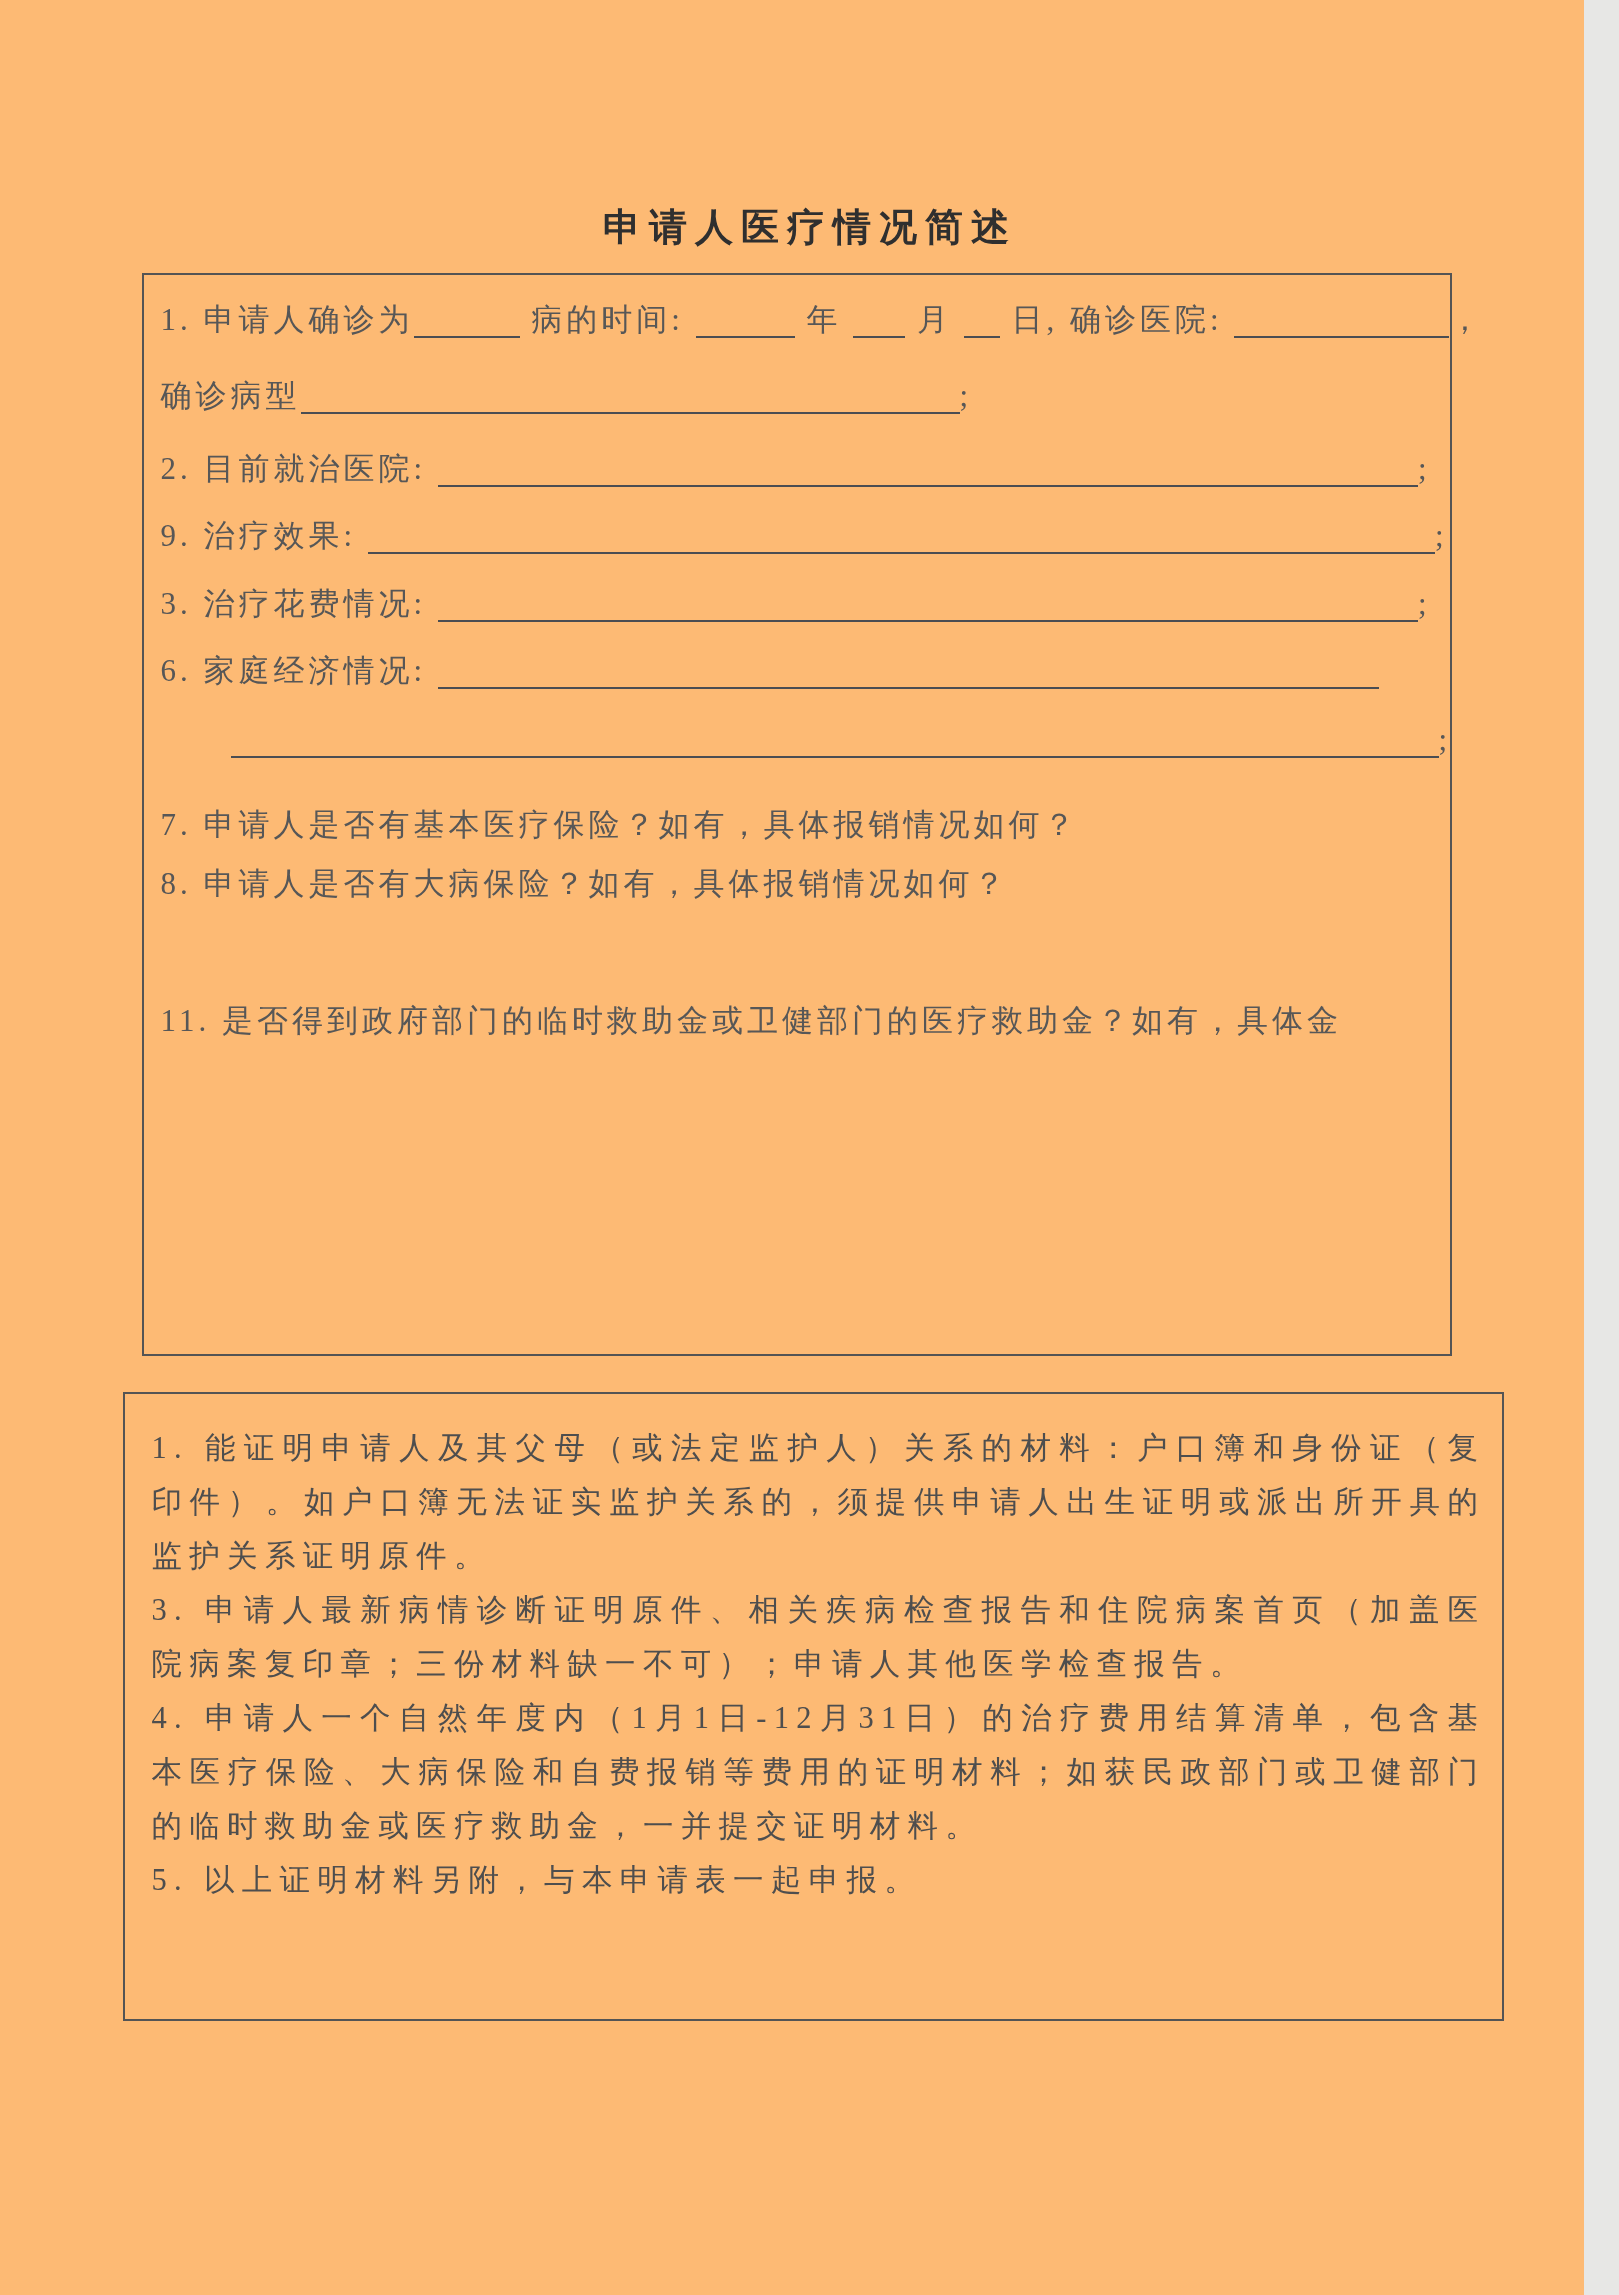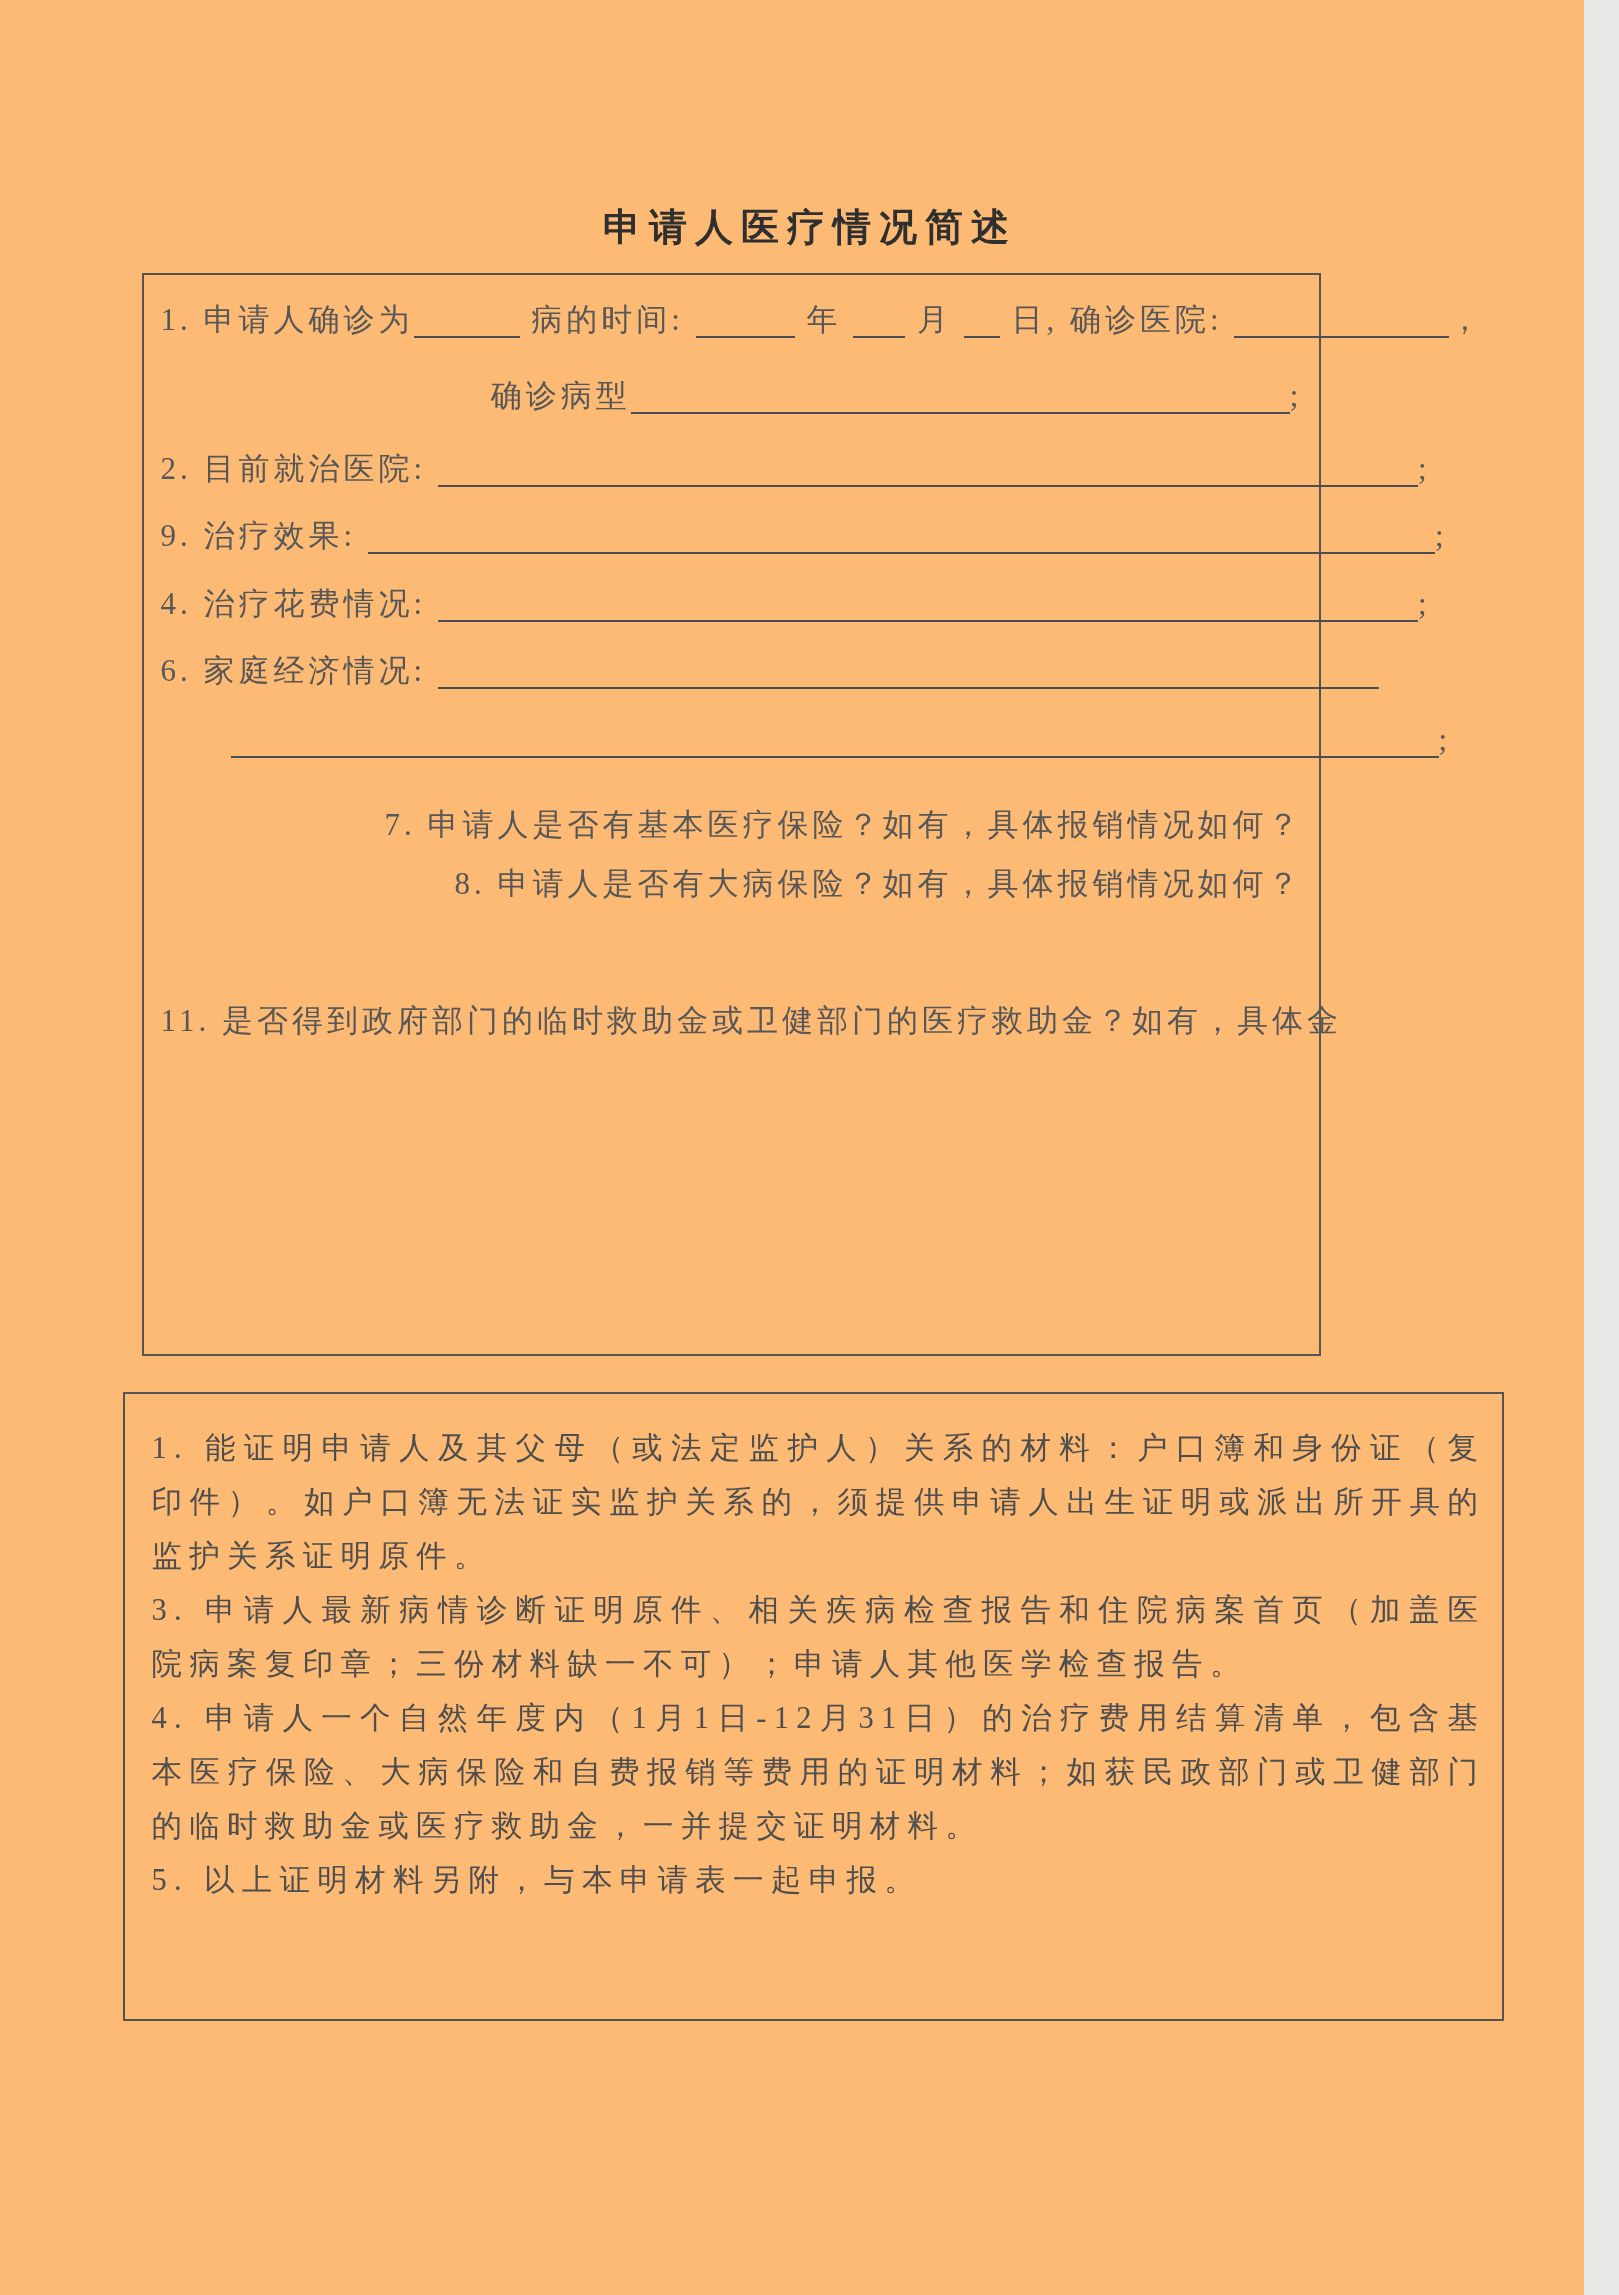--- a/index.html
+++ b/index.html
@@ -30,24 +30,23 @@
   }
   #title1{ padding-top:202px; }
   #title2{ padding-top:30px; padding-bottom:0; }
   .box{
     box-sizing:border-box;
     border:2px solid #545454;
     background:transparent;
   }
   #box1{
     margin:20px 0 0 142px;
-    width:1179px;
+    width:1310px;
     height:1083px;
     padding:25px 16.6px 0 16.6px;
-    text-align:right;
   }
   #box2{
     margin:36px 0 0 123px;
     width:1381px;
     height:629px;
     padding:26.5px 16.6px 0 26.5px;
   }
   
   .f-line{
     font-size:31px;
@@ -91,21 +90,21 @@
   <div class="scan-edge"></div>
 
   <h1 class="title" id="title1">申请人医疗情况简述</h1>
 
   <div class="box" id="box1">
     <div id="s1-lines">
         <div class="f-line fields"><span>1. 申请人确诊为</span><span class="blank" style="width: 106px;"></span><span> 病的时间: </span><span class="blank" style="width: 99px;"></span><span> 年 </span><span class="blank" style="width: 52px;"></span><span> 月 </span><span class="blank" style="width: 36px;"></span><span> 日, 确诊医院: </span><span class="blank" style="width: 215px;"></span><span>，</span></div>
         <div class="f-line fields"><span>确诊病型</span><span class="blank" style="width: 659px;"></span><span>;</span></div>
         <div class="f-line fields"><span>2. 目前就治医院: </span><span class="blank" style="width: 980px;"></span><span>;</span></div>
         <div class="f-line fields"><span>9. 治疗效果: </span><span class="blank" style="width: 1067px;"></span><span>;</span></div>
-        <div class="f-line fields"><span>4. 治疗花费情况: </span><span class="blank" style="width: 980px;"></span><span>;</span></div>
+        <div class="f-line fields"><span>3. 治疗花费情况: </span><span class="blank" style="width: 980px;"></span><span>;</span></div>
         <div class="f-line fields"><span>6. 家庭经济情况: </span><span class="blank" style="width: 941px;"></span></div>
         <div class="f-line cont"><span class="blank" style="width: 1208px;"></span><span>;</span></div>
         <div class="f-line q"><span>7. 申请人是否有基本医疗保险？如有，具体报销情况如何？</span></div>
         <div class="f-line q"><span>8. 申请人是否有大病保险？如有，具体报销情况如何？</span></div>
         <div class="f-line q"><span>11. 是否得到政府部门的临时救助金或卫健部门的医疗救助金？如有，具体金</span></div>
       </div>
   </div>
 
 
   <div class="box" id="box2">

